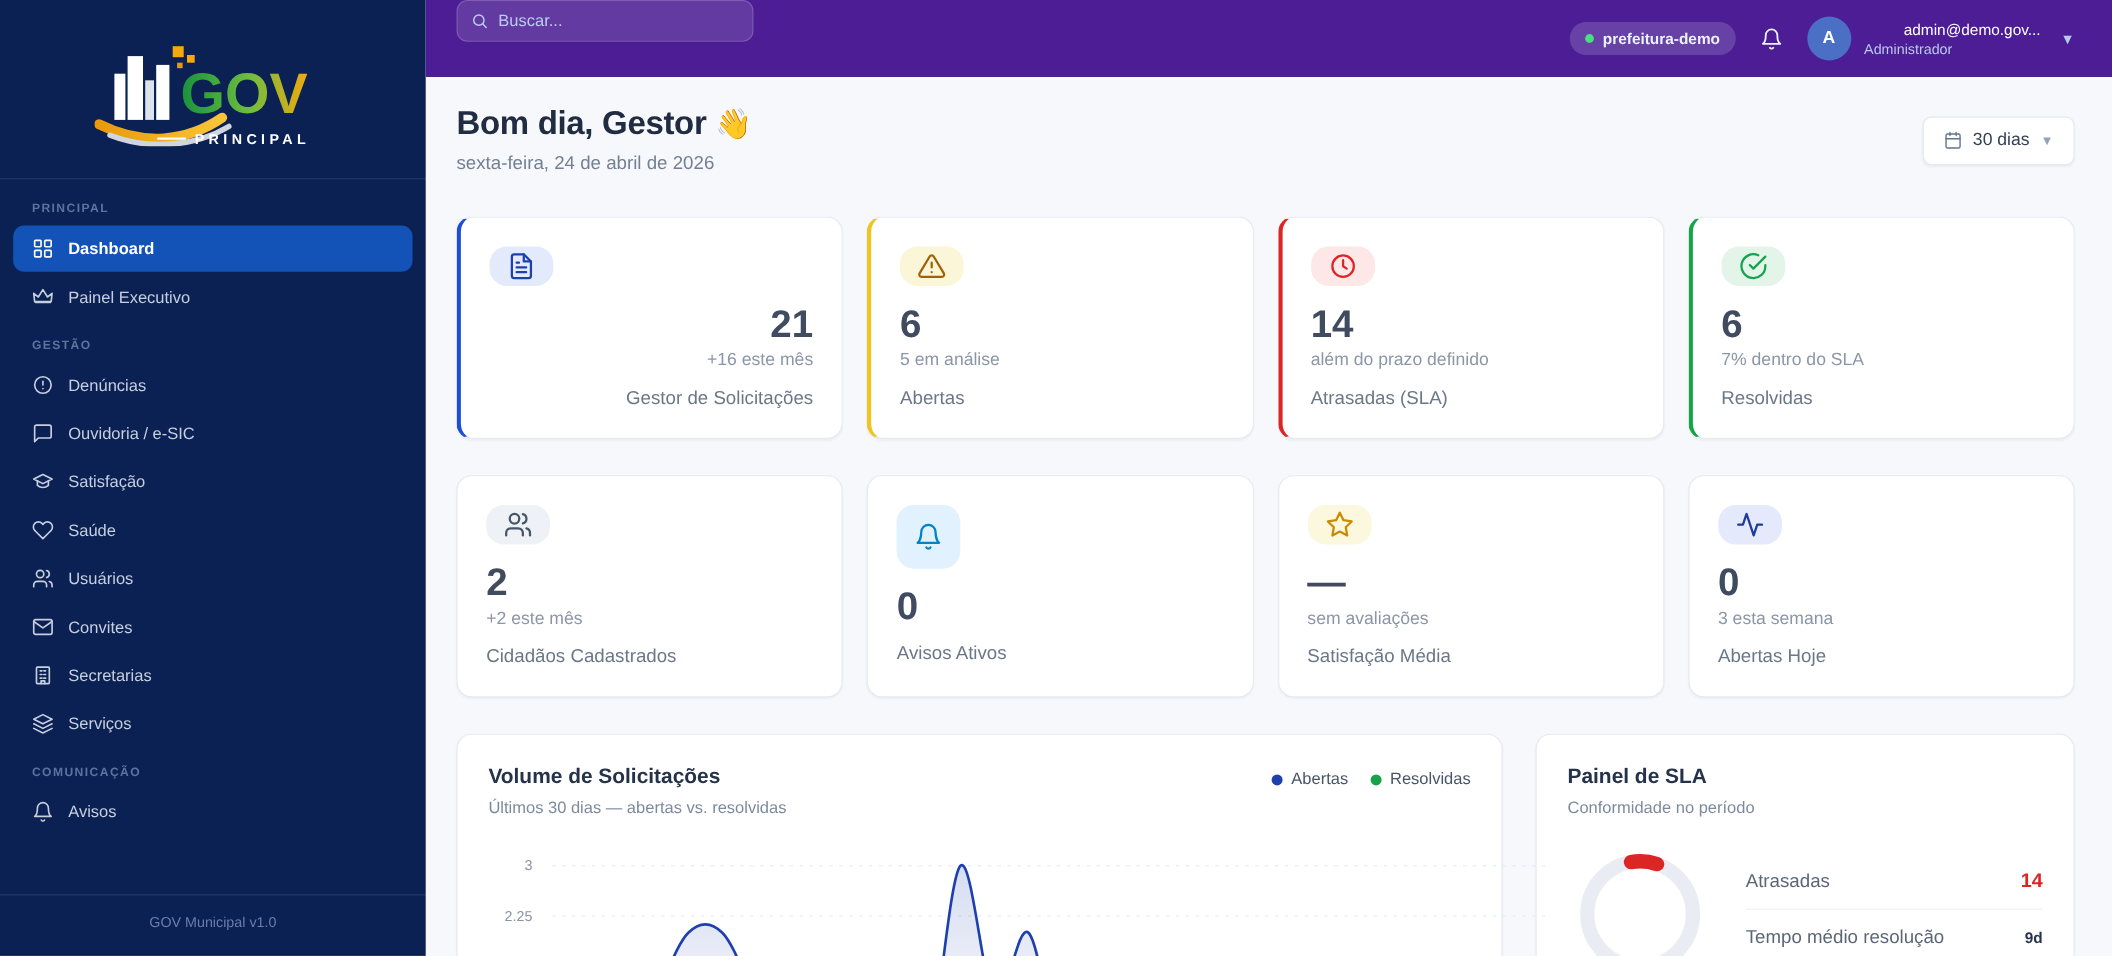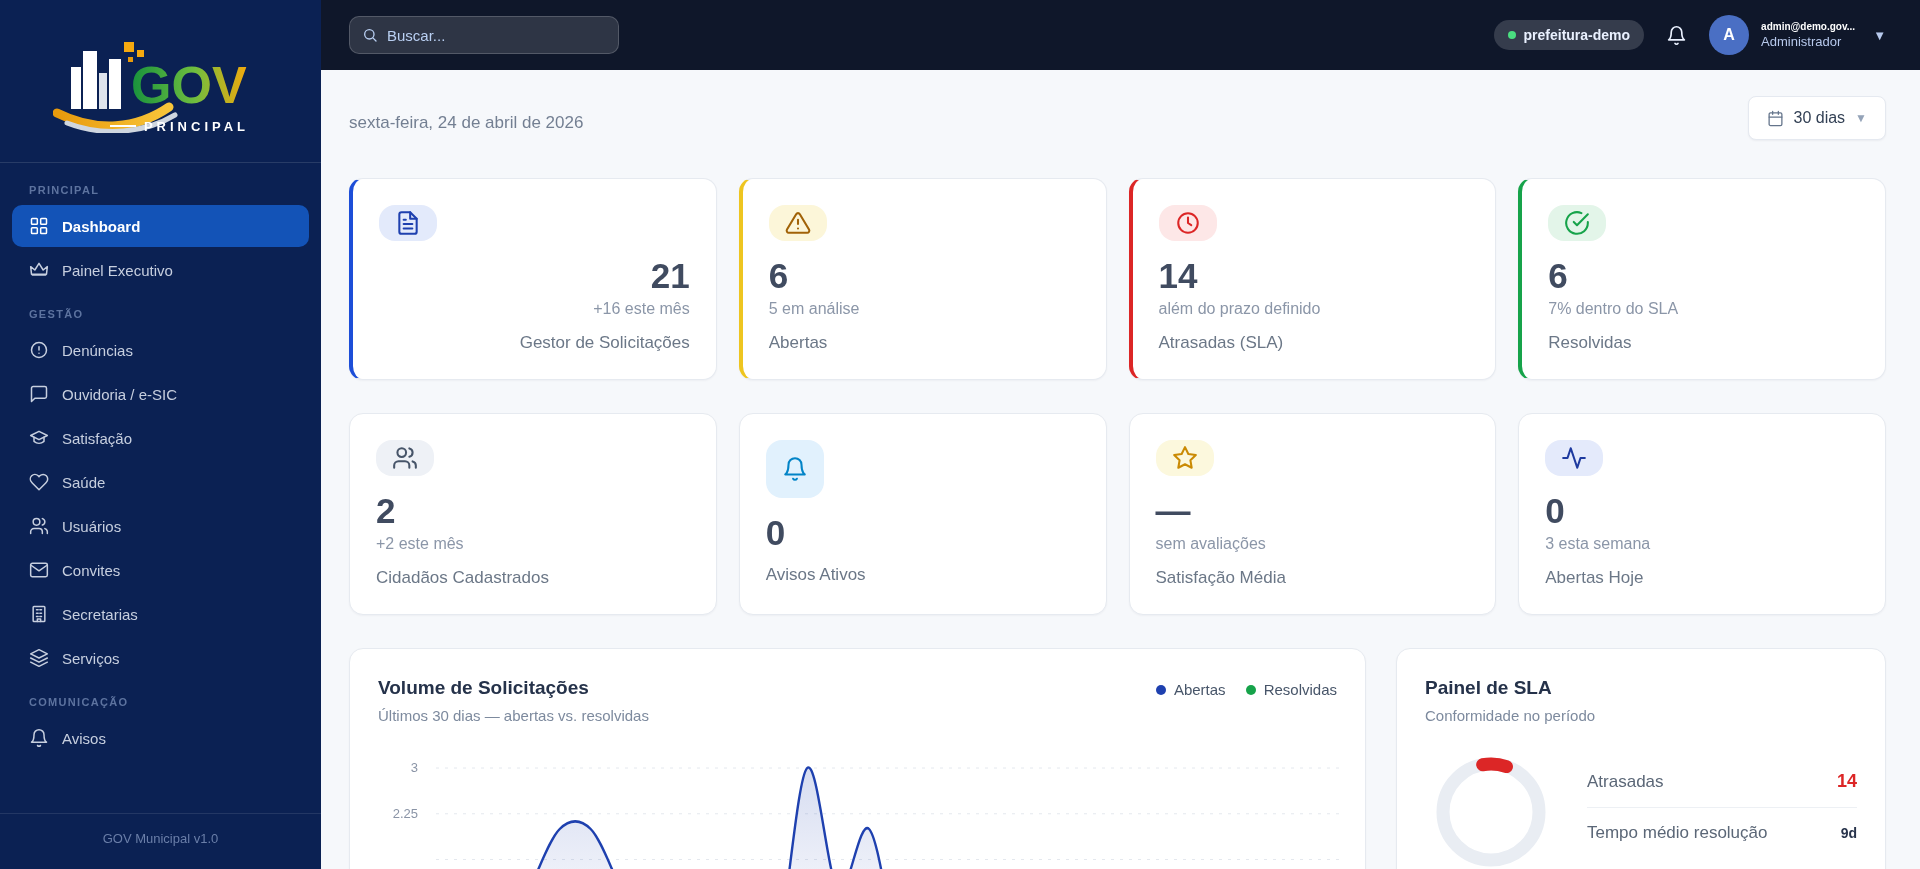--- a/index.html
+++ b/index.html
@@ -1,61 +1,61 @@
 <!DOCTYPE html>
 <html><head>
 <meta charset="utf-8">
 <style>
   * { margin:0; padding:0; box-sizing:border-box; }
   html,body { width:1920px; height:869px; overflow:hidden; background:#f6f8fb;
     font-family:"Liberation Sans", sans-serif; }
   body { display:flex; }
 
   
-  .sidebar { width:321px; height:869px; background:#0b2153; color:#c7cfdf;
+  .sidebar { width:387px; height:869px; background:#0b2153; color:#c7cfdf;
     display:flex; flex-direction:column; flex-shrink:0; }
   .logo-wrap { height:163px; display:flex; flex-direction:column; align-items:center;
     justify-content:center; border-bottom:1px solid rgba(255,255,255,.12); padding-top:8px; }
   .logo-sub { color:#fff; font-size:13px; font-weight:bold; letter-spacing:4px;
     display:flex; align-items:center; gap:8px; margin-top:-14px; margin-left:38px; }
   .logo-sub::before { content:""; width:26px; height:2px; background:#fff; display:inline-block; }
   .nav { flex:1; overflow:hidden; padding-top:6px; }
   .nav-section-label { font-size:11px; font-weight:bold; letter-spacing:1.3px;
     color:#5d739f; padding:15px 0 7px 29px; }
   .nav-item { display:flex; align-items:center; gap:13px; height:42px; margin:2px 12px;
     padding-left:17px; border-radius:10px; font-size:15px; color:#c7cfdf; cursor:pointer; }
   .nav-item.active { background:#1353b7; color:#fff; font-weight:bold; }
   .nav-ic { width:20px; height:20px; display:flex; align-items:center; justify-content:center; }
   .nav-ic svg { width:20px; height:20px; stroke:currentColor; fill:none;
     stroke-width:1.8; stroke-linecap:round; stroke-linejoin:round; }
   .side-footer { height:56px; border-top:1px solid rgba(255,255,255,.1);
     text-align:center; font-size:13px; color:#6a7ea8; padding-top:17px; }
 
   
   .main { flex:1; display:flex; flex-direction:column; height:869px; overflow:hidden; }
-  .topbar { height:70px; background:#0f172a; display:flex; align-items:center;
+  .topbar { height:70px; background:#4c1d95; display:flex; 
     padding:0 34px 0 28px; flex-shrink:0; }
   .search-box { width:270px; height:38px; background:rgba(255,255,255,.13);
     border:1px solid rgba(255,255,255,.18); border-radius:10px; display:flex;
     align-items:center; padding:0 12px; gap:9px; }
   .search-box svg { width:16px; height:16px; stroke:#b9cff2; fill:none; stroke-width:2;
     stroke-linecap:round; flex-shrink:0; }
   .search-box input { background:transparent; border:none; outline:none; color:#eaf1ff;
     font-size:15px; width:100%; font-family:"Liberation Sans", sans-serif; }
   .search-box input::placeholder { color:#b9cff2; }
   .topbar-right { margin-left:auto; display:flex; align-items:center; gap:22px; }
   .tenant-badge { display:flex; align-items:center; gap:8px; background:rgba(255,255,255,.16);
     border-radius:999px; height:30px; padding:0 14px; color:#eaf1ff; font-size:14px; font-weight:bold; }
   .tenant-dot { width:8px; height:8px; border-radius:50%; background:#4ade80; }
   .bell-btn svg { width:21px; height:21px; stroke:#eaf1ff; fill:none; stroke-width:1.9;
     stroke-linecap:round; stroke-linejoin:round; display:block; }
   .user-cluster { display:flex; align-items:center; gap:12px; cursor:pointer; }
   .avatar { width:40px; height:40px; border-radius:50%; background:#4a6fc4; color:#fff;
     font-size:16px; font-weight:bold; display:flex; align-items:center; justify-content:center; }
-  .user-email { color:#fff; font-size:10px; font-weight:bold; }
+  .user-email { color:#fff; font-size:14px; font-weight:normal;margin-left:36px; }
   .user-role { color:#b7c9ec; font-size:13px; margin-top:2px; }
   .chev { color:#b7c9ec; font-size:13px; margin-left:6px; }
 
   .content { padding:26px 34px 0 28px; flex:1; overflow:hidden; }
 
   .page-header { display:flex; align-items:center; justify-content:space-between; }
   .greeting { font-size:30px; font-weight:bold; color:#212c42; letter-spacing:-.3px; }
   .greeting .emoji { font-size:27px; }
   .page-date { font-size:17px; color:#737f92; margin-top:9px; }
   .period-btn { background:#fff; border:1px solid #e5e9f0; border-radius:8px; height:44px;
@@ -295,20 +295,24 @@
         </div>
         <span class="chev">▼</span>
       </div>
     </div>
   </header>
 
   <div class="content">
 
     <div class="page-header">
       <div>
+        <div class="greeting">
+          <span>Bom dia, Gestor</span>
+          <span class="emoji">👋</span>
+        </div>
         <div class="page-date">sexta-feira, 24 de abril de 2026</div>
       </div>
       <div class="period-btn">
         <svg viewBox="0 0 24 24">
             <rect x="3" y="4" width="18" height="18" rx="2"></rect>
             <path d="M16 2v4M8 2v4M3 10h18"></path>
           </svg>
         <span>30 dias</span>
         <span class="chev2">▼</span>
       </div>

